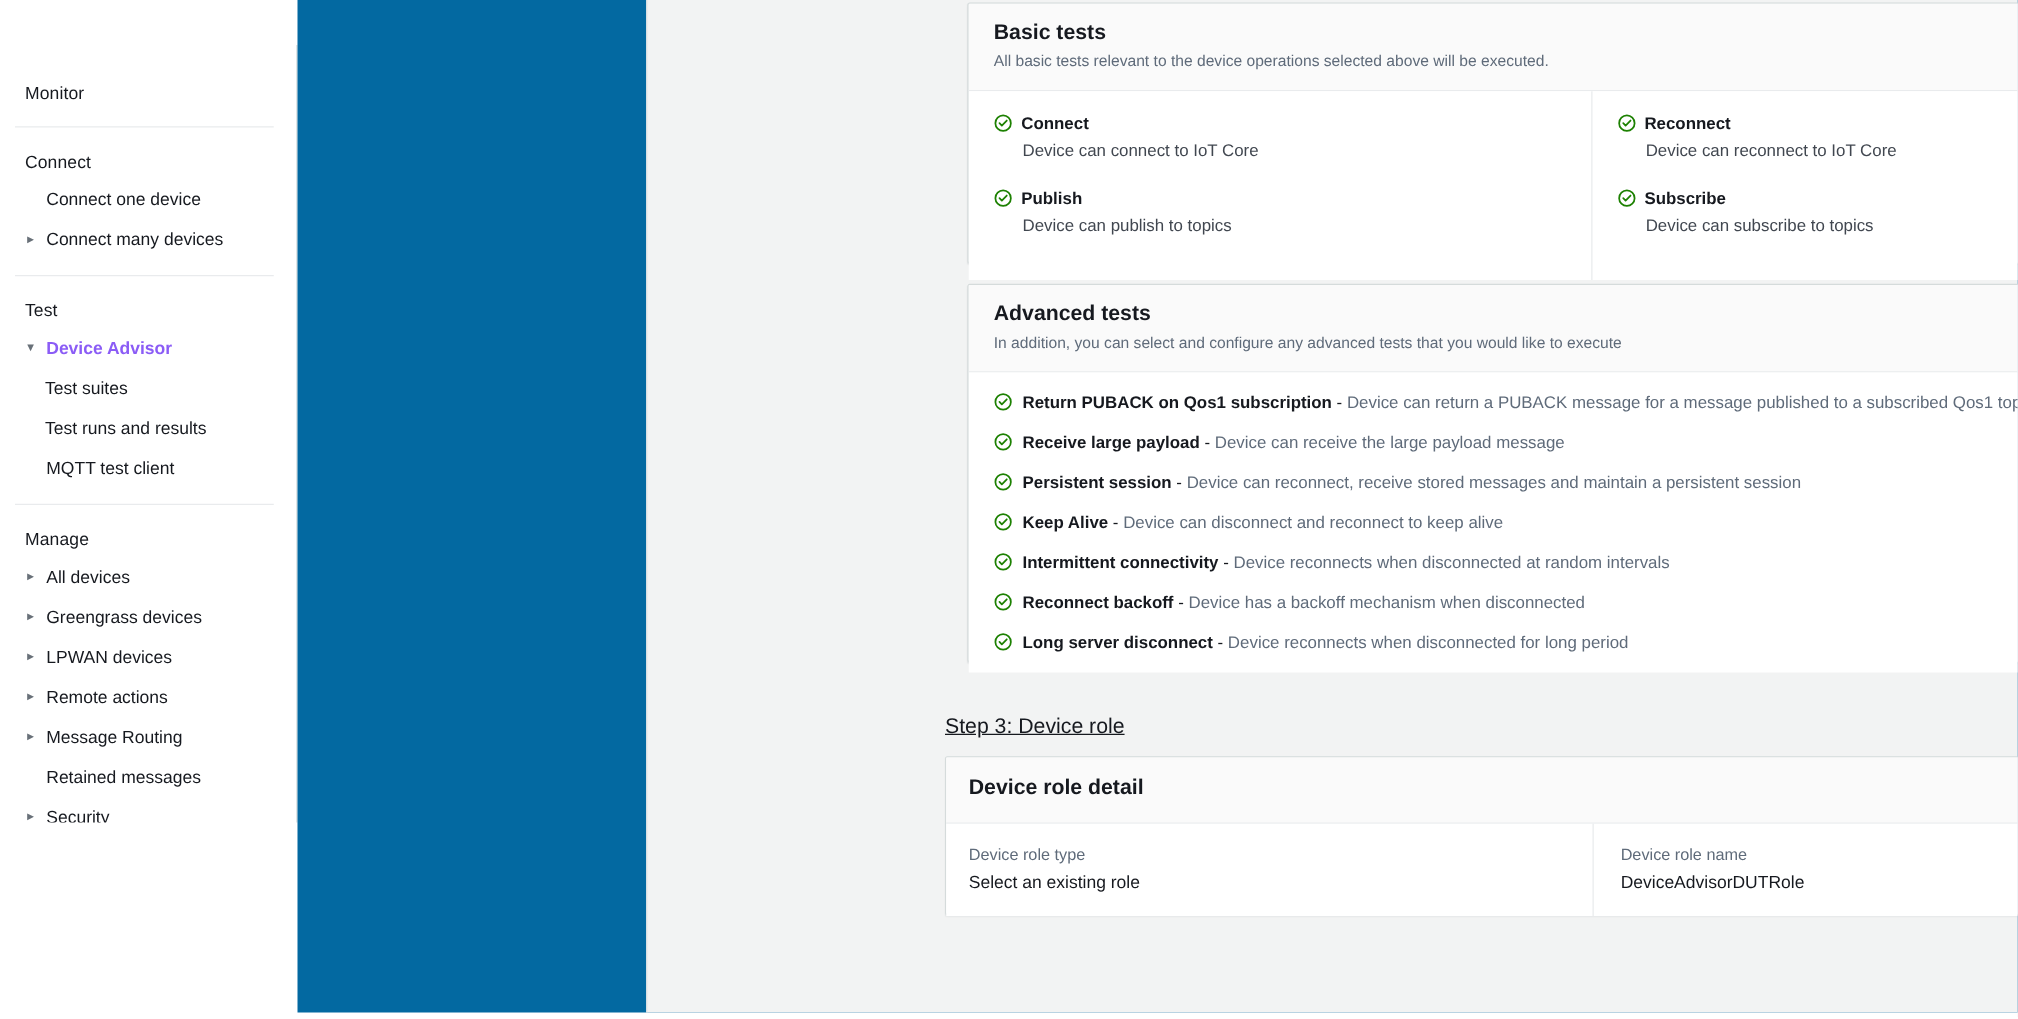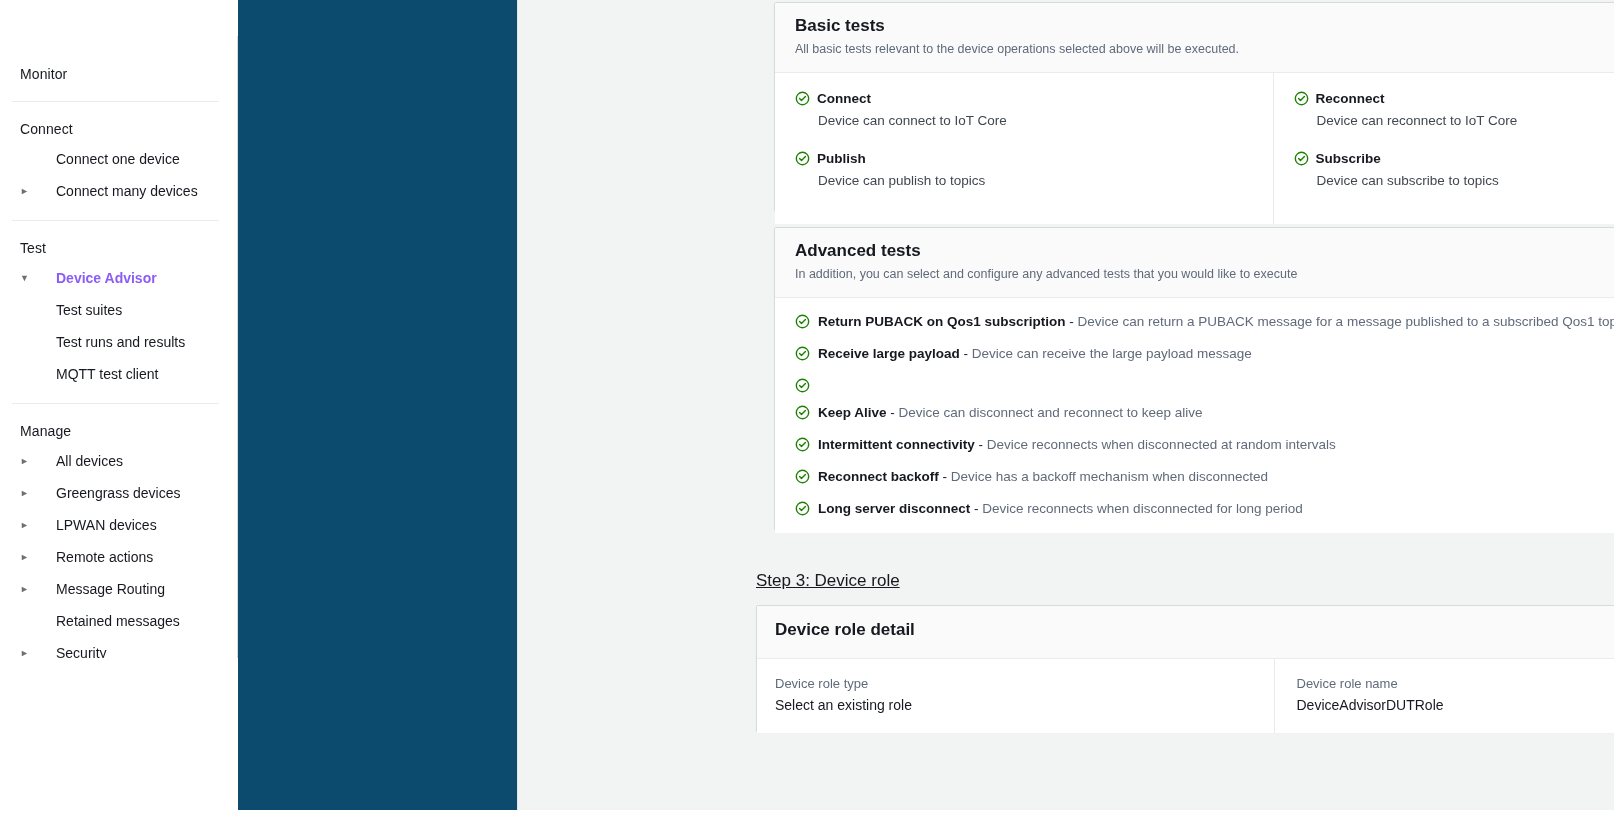--- a/index.html
+++ b/index.html
@@ -64,22 +64,22 @@
   .nav-item .caret {
     width: 14px;
     min-width: 14px;
     display: inline-block;
     color: #687078;
     font-size: 9px;
     line-height: 20px;
     margin-right: 3px;
   }
   .nav-item .caret.spacer { color: transparent; }
-  .nav-item.sub { padding-left: 56px; }
-  .nav-item.l1 { padding-left: 37px; gap: 19px; }
+  .nav-item.sub { padding-left: 36px; }
+  .nav-item.l1 { padding-left: 37px; }
   .nav-item.l1 .caret { margin-left: -17px; }
   .nav-item.active > .label {
     color: #8b5cf6;
     font-weight: bold;
     text-align: center;
   }
   .nav-item.active .caret { color: #687078; }
   .nav-plain {
     padding: 7px 14px 7px 20px;
     font-size: 14px;
@@ -87,21 +87,21 @@
     cursor: pointer;
     line-height: 20px;
     display: flex;
     align-items: center;
   }
 
   
   .main {
     flex: 1;
     height: 810px;
-    background: #0c4a6e;
+    background: #0369a1;
     position: relative;
     overflow: hidden;
   }
   .content-col {
     position: absolute;
     left: 279px;
     top: 0;
     width: 1313px;
     height: 815px;
     background: #f2f3f3;
@@ -475,20 +475,21 @@
               <span class="adv-text"><span class="adv-label">Receive large payload</span><span class="adv-dash"> - </span><span class="adv-desc">Device can receive the large payload message</span></span>
             </div>
 
             <div class="adv-row">
               <span class="check">
                 <svg width="15" height="15" viewBox="0 0 16 16" aria-hidden="true">
                   <circle cx="8" cy="8" r="6.6" fill="none" stroke="#1d8102" stroke-width="1.5"></circle>
                   <path d="M4.9 8.1 L6.9 10.1 L11.1 5.8" fill="none" stroke="#1d8102" stroke-width="1.5" stroke-linecap="round" stroke-linejoin="round"></path>
                 </svg>
               </span>
+              <span class="adv-text"><span class="adv-label">Persistent session</span><span class="adv-dash"> - </span><span class="adv-desc">Device can reconnect, receive stored messages and maintain a persistent session</span></span>
             </div>
 
             <div class="adv-row">
               <span class="check">
                 <svg width="15" height="15" viewBox="0 0 16 16" aria-hidden="true">
                   <circle cx="8" cy="8" r="6.6" fill="none" stroke="#1d8102" stroke-width="1.5"></circle>
                   <path d="M4.9 8.1 L6.9 10.1 L11.1 5.8" fill="none" stroke="#1d8102" stroke-width="1.5" stroke-linecap="round" stroke-linejoin="round"></path>
                 </svg>
               </span>
               <span class="adv-text"><span class="adv-label">Keep Alive</span><span class="adv-dash"> - </span><span class="adv-desc">Device can disconnect and reconnect to keep alive</span></span>

